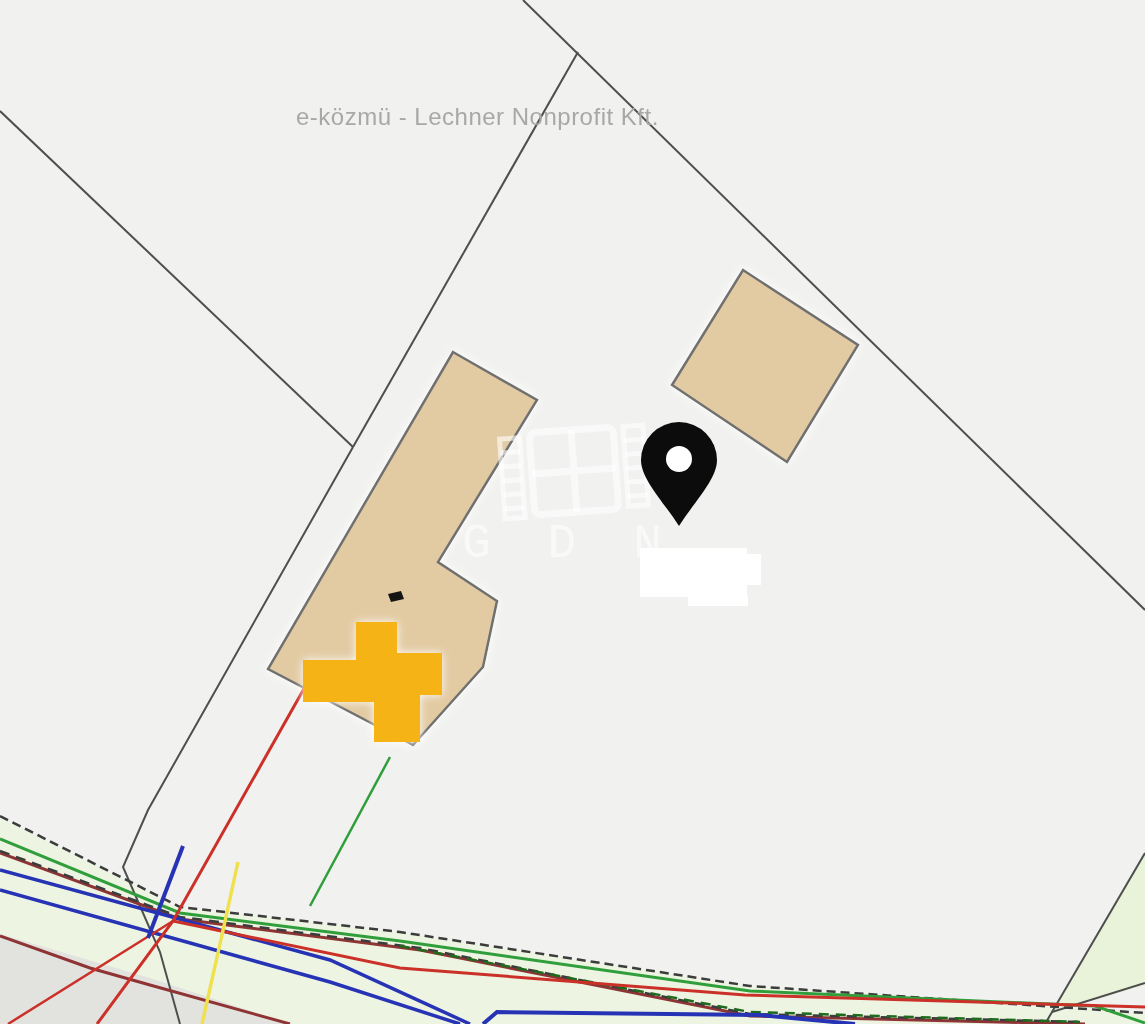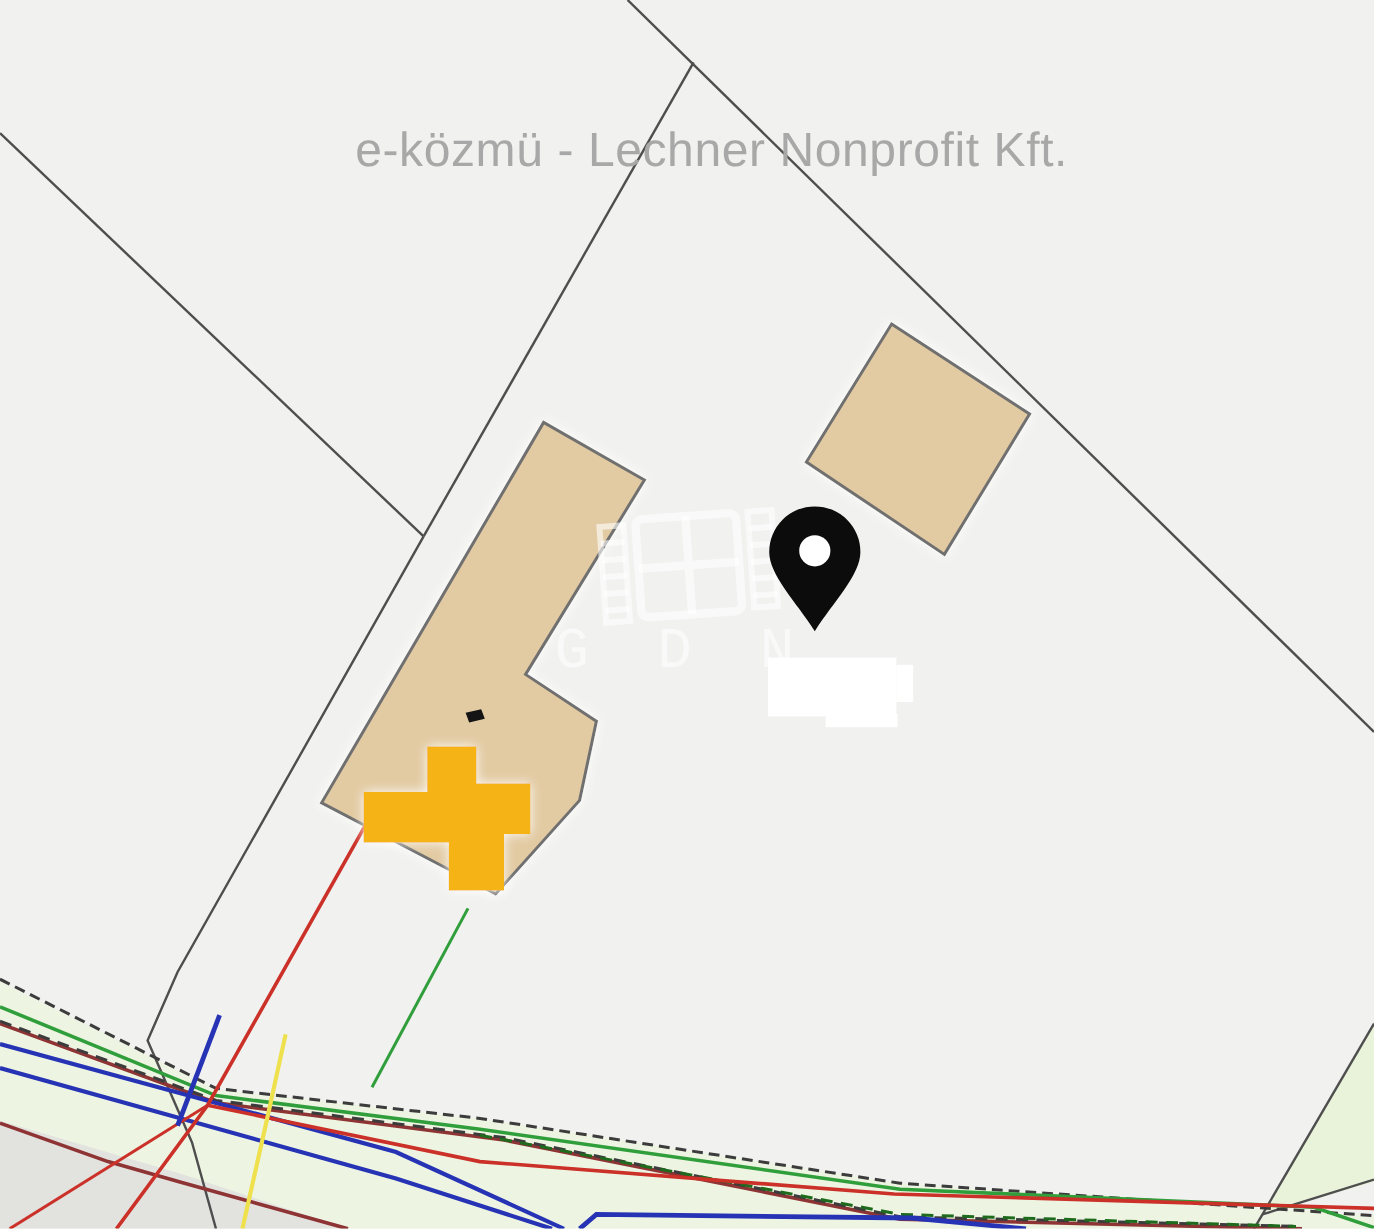--- a/index.html
+++ b/index.html
@@ -4,21 +4,21 @@
 <style>
   html,body{margin:0;padding:0;background:#fff;}
   .stage{
     position:relative;width:1145px;height:1024px;overflow:hidden;
     background:#f1f1ef;
     font-family:"Liberation Sans",sans-serif;
   }
   .stage svg.layer{position:absolute;left:0;top:0;}
   .map-title{
     position:absolute;left:296px;top:103px;
-    font-size:40px;letter-spacing:.5px;color:#a8a8a8;
+    font-size:24px;letter-spacing:.5px;color:#a8a8a8;
     white-space:nowrap;
   }
   .watermark{
     position:absolute;left:462px;top:426px;width:260px;
     color:rgba(255,255,255,0.60);
     text-align:left;
   }
   .watermark .wm-icon{display:block;margin-left:34px;transform:rotate(-4deg);}
   .wm-letters{
     font-family:Liberation Mono, monospace;

